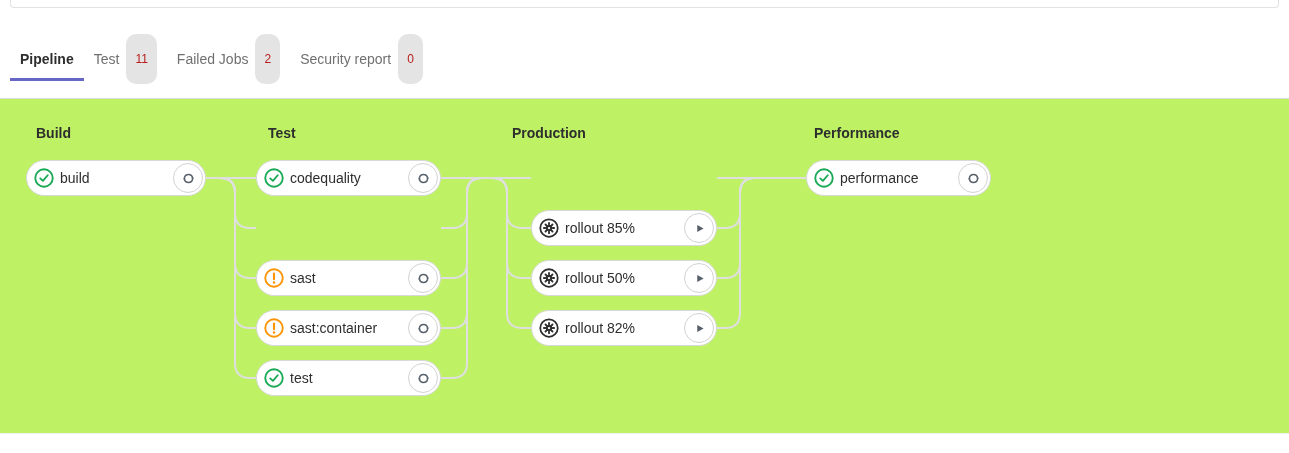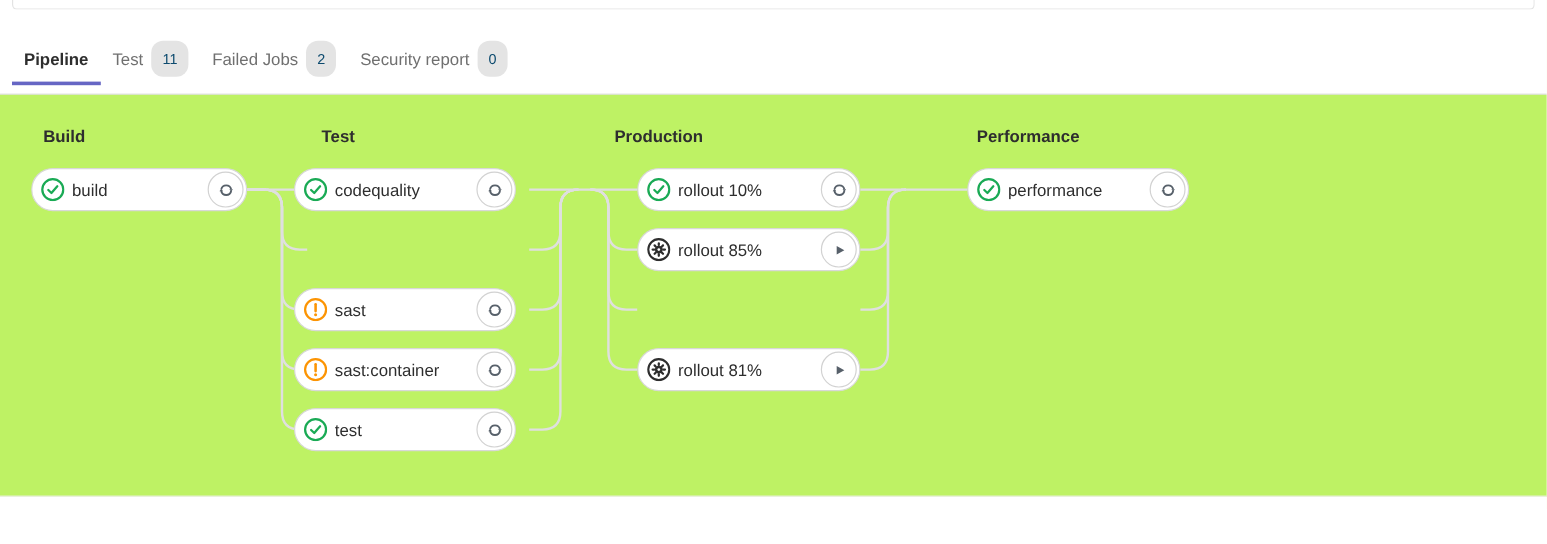--- a/index.html
+++ b/index.html
@@ -8,41 +8,41 @@
   
   .top-box { margin:0 10px; height:8px; background:#fff;
              border:1px solid #e3e3e3; border-top:none; border-radius:0 0 4px 4px; }
 
   
   .tabs { margin-top:20px; padding-left:10px; border-bottom:1px solid #dbdbdb;
           display:flex; align-items:center; }
   .tab { display:flex; align-items:center; padding:6px 10px 11px;
          font-size:14px; color:#707070; border-bottom:3px solid transparent; cursor:pointer; }
   .tab.active { color:#2e2e2e; font-weight:bold; border-bottom-color:#6666c4; }
-  .badge { display:inline-block; margin-left:7px; padding:8px 9px; background:#e4e4e4;
-           border-radius:10px; font-size:12px; font-weight:normal; color:#0c4a6e; line-height:14px; }
+  .badge { display:inline-block; margin-left:7px; padding:18px 9px; background:#e4e4e4;
+           border-radius:10px; font-size:12px; font-weight:normal; color:#b91c1c; line-height:14px; }
 
   
   .content { position:relative; height:335px; background:#bef264; border-bottom:1px solid #f1f1f1; overflow:hidden; }
   .stage-title { position:absolute; top:26px; font-size:14px; font-weight:bold; color:#2e2e2e; }
   svg.wires { position:absolute; left:0; top:0; pointer-events:none; }
   .wire { fill:none; stroke:#dfdfdf; stroke-width:2; }
 
   .job { position:absolute; height:36px; background:#fff; border:1px solid #d8d8d8;
          border-radius:18px; display:flex; align-items:center; padding:0 2px 0 7px; cursor:pointer; }
   .st { width:20px; height:20px; flex:0 0 20px; }
   .job-label { margin-left:6px; font-size:14px; color:#2e2e2e; white-space:nowrap; overflow:hidden; }
   .action { margin-left:auto; width:30px; height:30px; flex:0 0 30px; border-radius:50%;
             background:#fff; border:1px solid #d2d2d2; display:flex; align-items:center;
             justify-content:center; cursor:pointer; }
   .action svg { width:15px; height:15px; }
 
   
   .r0{top:61px} .r1{top:111px} .r2{top:161px} .r3{top:211px} .r4{top:261px}
-  .c0{left:26px;width:180px} .c1{left:245px;width:185px} .c2{left:531px;width:186px} .c3{left:806px;width:185px}
+  .c0{left:26px;width:180px} .c1{left:256px;width:185px} .c2{left:531px;width:186px} .c3{left:806px;width:185px}
 </style>
 </head>
 <body>
 
 <svg width="0" height="0" style="position:absolute">
   <defs>
     <symbol id="i-success" viewBox="0 0 16 16">
       <circle cx="8" cy="8" r="7" fill="#fff" stroke="#1aaa55" stroke-width="1.5"></circle>
       <path d="M5 8.3 L7.1 10.3 L11 5.8" fill="none" stroke="#1aaa55" stroke-width="1.5" stroke-linecap="round" stroke-linejoin="round"></path>
     </symbol>
@@ -178,47 +178,47 @@
         <use href="#i-success"></use>
       </svg>
     <span class="job-label">test</span>
     <button class="action">
         <svg>
           <use href="#i-retry"></use>
         </svg>
       </button>
   </div>
 
-  <div class="job c2 r0">
-    <svg class="st">
-        <use href="#i-success"></use>
-      </svg>
-    <span class="job-label">rollout 10%</span>
-    <button class="action">
-        <svg>
-          <use href="#i-retry"></use>
-        </svg>
-      </button>
-  </div>
   <div class="job c2 r1">
     <svg class="st">
         <use href="#i-manual"></use>
       </svg>
     <span class="job-label">rollout 85%</span>
     <button class="action">
         <svg>
           <use href="#i-play"></use>
         </svg>
       </button>
   </div>
+  <div class="job c2 r2">
+    <svg class="st">
+        <use href="#i-manual"></use>
+      </svg>
+    <span class="job-label">rollout 50%</span>
+    <button class="action">
+        <svg>
+          <use href="#i-play"></use>
+        </svg>
+      </button>
+  </div>
   <div class="job c2 r3">
     <svg class="st">
         <use href="#i-manual"></use>
       </svg>
-    <span class="job-label">rollout 81%</span>
+    <span class="job-label">rollout 82%</span>
     <button class="action">
         <svg>
           <use href="#i-play"></use>
         </svg>
       </button>
   </div>
 
   <div class="job c3 r0">
     <svg class="st">
         <use href="#i-success"></use>

